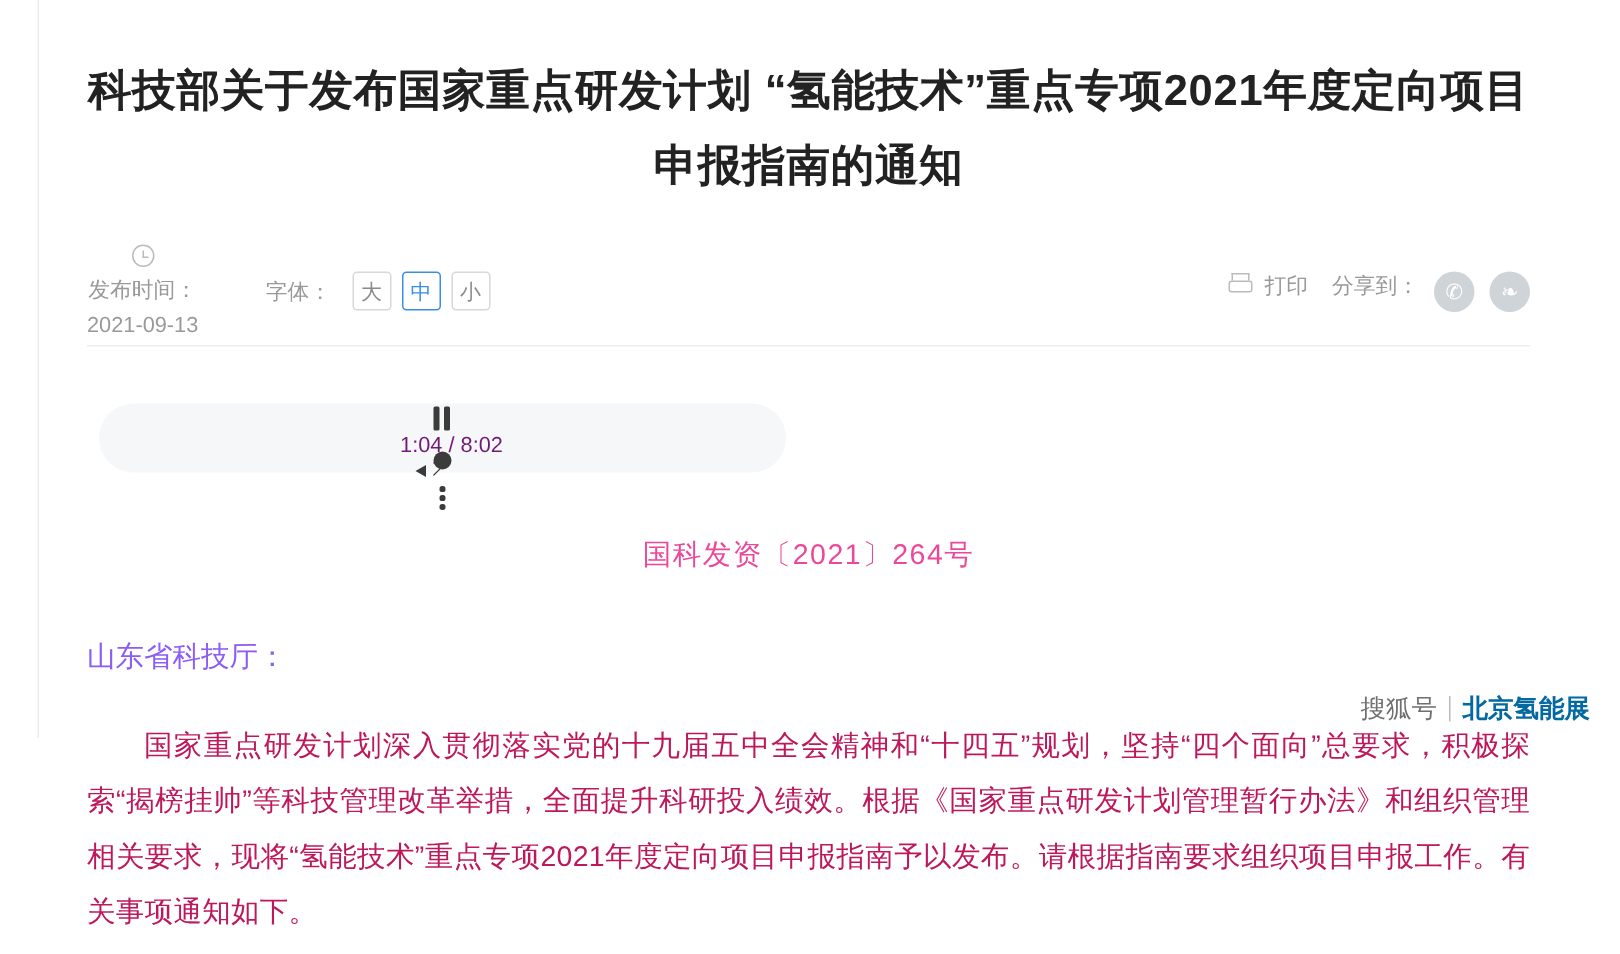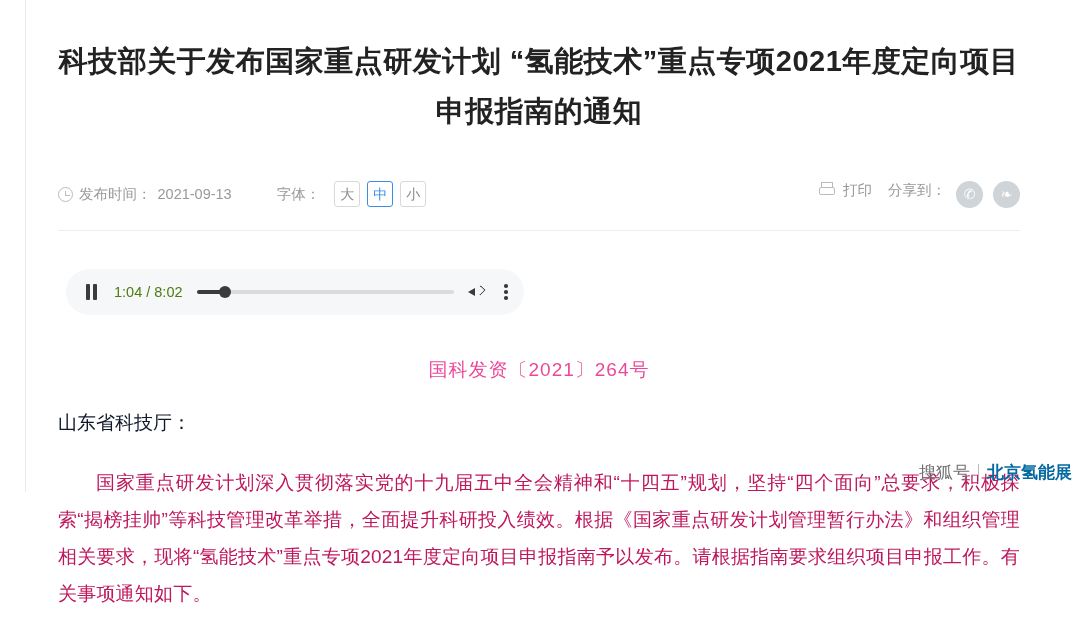--- a/index.html
+++ b/index.html
@@ -61,20 +61,21 @@
     display: flex;
     align-items: center;
     flex: 1 1 auto;
     gap: 8px;
   }
   .meta-item {
     display: flex;
     align-items: center;
     gap: 6px;
     white-space: nowrap;
+    flex-direction: column;
   }
   .meta-item + .meta-item { margin-left: 16px; }
   .ico {
     display: inline-block;
     position: relative;
     width: 15px;
     height: 15px;
     flex: 0 0 auto;
   }
   
@@ -179,21 +180,22 @@
     margin-top: 38px;
     margin-left: 8px;
     width: 458px;
     height: 46px;
     background: #f6f7f9;
     border-radius: 23px;
     display: flex;
     align-items: center;
     padding: 0 16px;
     box-sizing: border-box;
-    color: #4d7c0f;
+    color: #701a75;
+    flex-direction: column;
   }
   .pause-btn {
     width: 20px; height: 20px;
     position: relative;
     flex: 0 0 auto;
     cursor: pointer;
   }
   .pause-btn::before, .pause-btn::after {
     content: "";
     position: absolute;
@@ -281,38 +283,38 @@
   .kebab span:nth-child(3) { top: 13px; }
   
   .doc-number {
     margin-top: 42px;
     text-align: center;
     font-size: 19px;
     color: #ec4899;
     letter-spacing: 1px;
   }
   .salutation {
-    margin-top: 27px;
+    margin-top: 42px;
     font-size: 19px;
-    color: #0f172a;
+    color: #8b5cf6;
     text-align: left;
   }
   .para {
     margin-top: 28px;
     font-size: 19px;
     line-height: 37px;
     color: #be185d;
     text-align: justify;
     text-indent: 2em;
     letter-spacing: 0.2px;
   }
   
   .watermark {
     position: absolute;
-    right: 8px;
+    right: 20px;
     bottom: 8px;
     display: flex;
     align-items: center;
     gap: 8px;
     color: #8e8e8e;
     font-size: 17px;
     white-space: nowrap;
   }
   .wm-sep {
     width: 1px;

